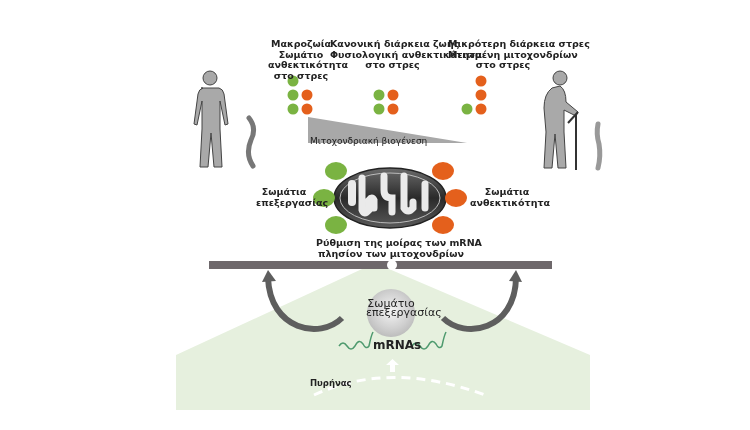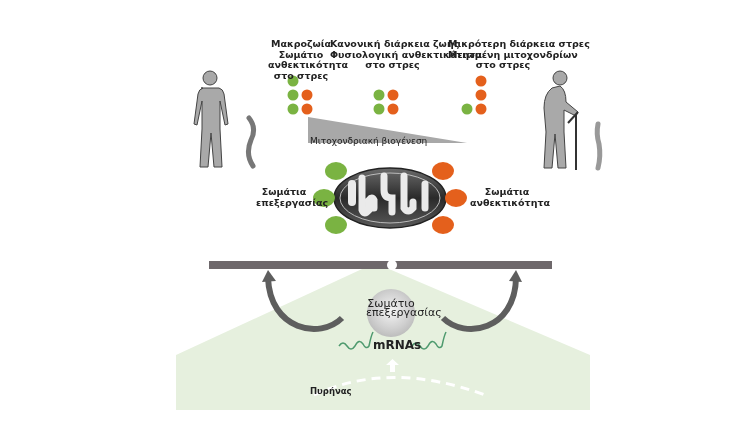--- a/index.html
+++ b/index.html
@@ -122,21 +122,25 @@
 
   <div class="lbl" style="left:256px;top:187px;width:56px;">
     <div>Σωμάτια</div>
     <div>επεξεργασίας</div>
   </div>
   <div class="lbl" style="left:470px;top:187px;width:74px;">
     <div>Σωμάτια</div>
     <div>ανθεκτικότητα</div>
   </div>
 
+  <div class="lbl" style="left:316px;top:238px;width:150px;">
+    <div>Ρύθμιση της μοίρας των mRNA</div>
+    <div>πλησίον των μιτοχονδρίων</div>
+  </div>
 
   <div class="lbl lbl-s" style="left:366px;top:299px;width:50px;font-size:11px;line-height:9px;">
     <div>Σωμάτιο</div>
     <div>επεξεργασίας</div>
   </div>
 
   <div class="lbl" style="left:373px;top:340px;font-size:12px;">mRNAs</div>
-  <div class="lbl" style="left:310px;top:386px;font-size:8.5px;">Πυρήνας</div>
+  <div class="lbl" style="left:310px;top:378px;font-size:8.5px;">Πυρήνας</div>
 </div>
 
 </body></html>

